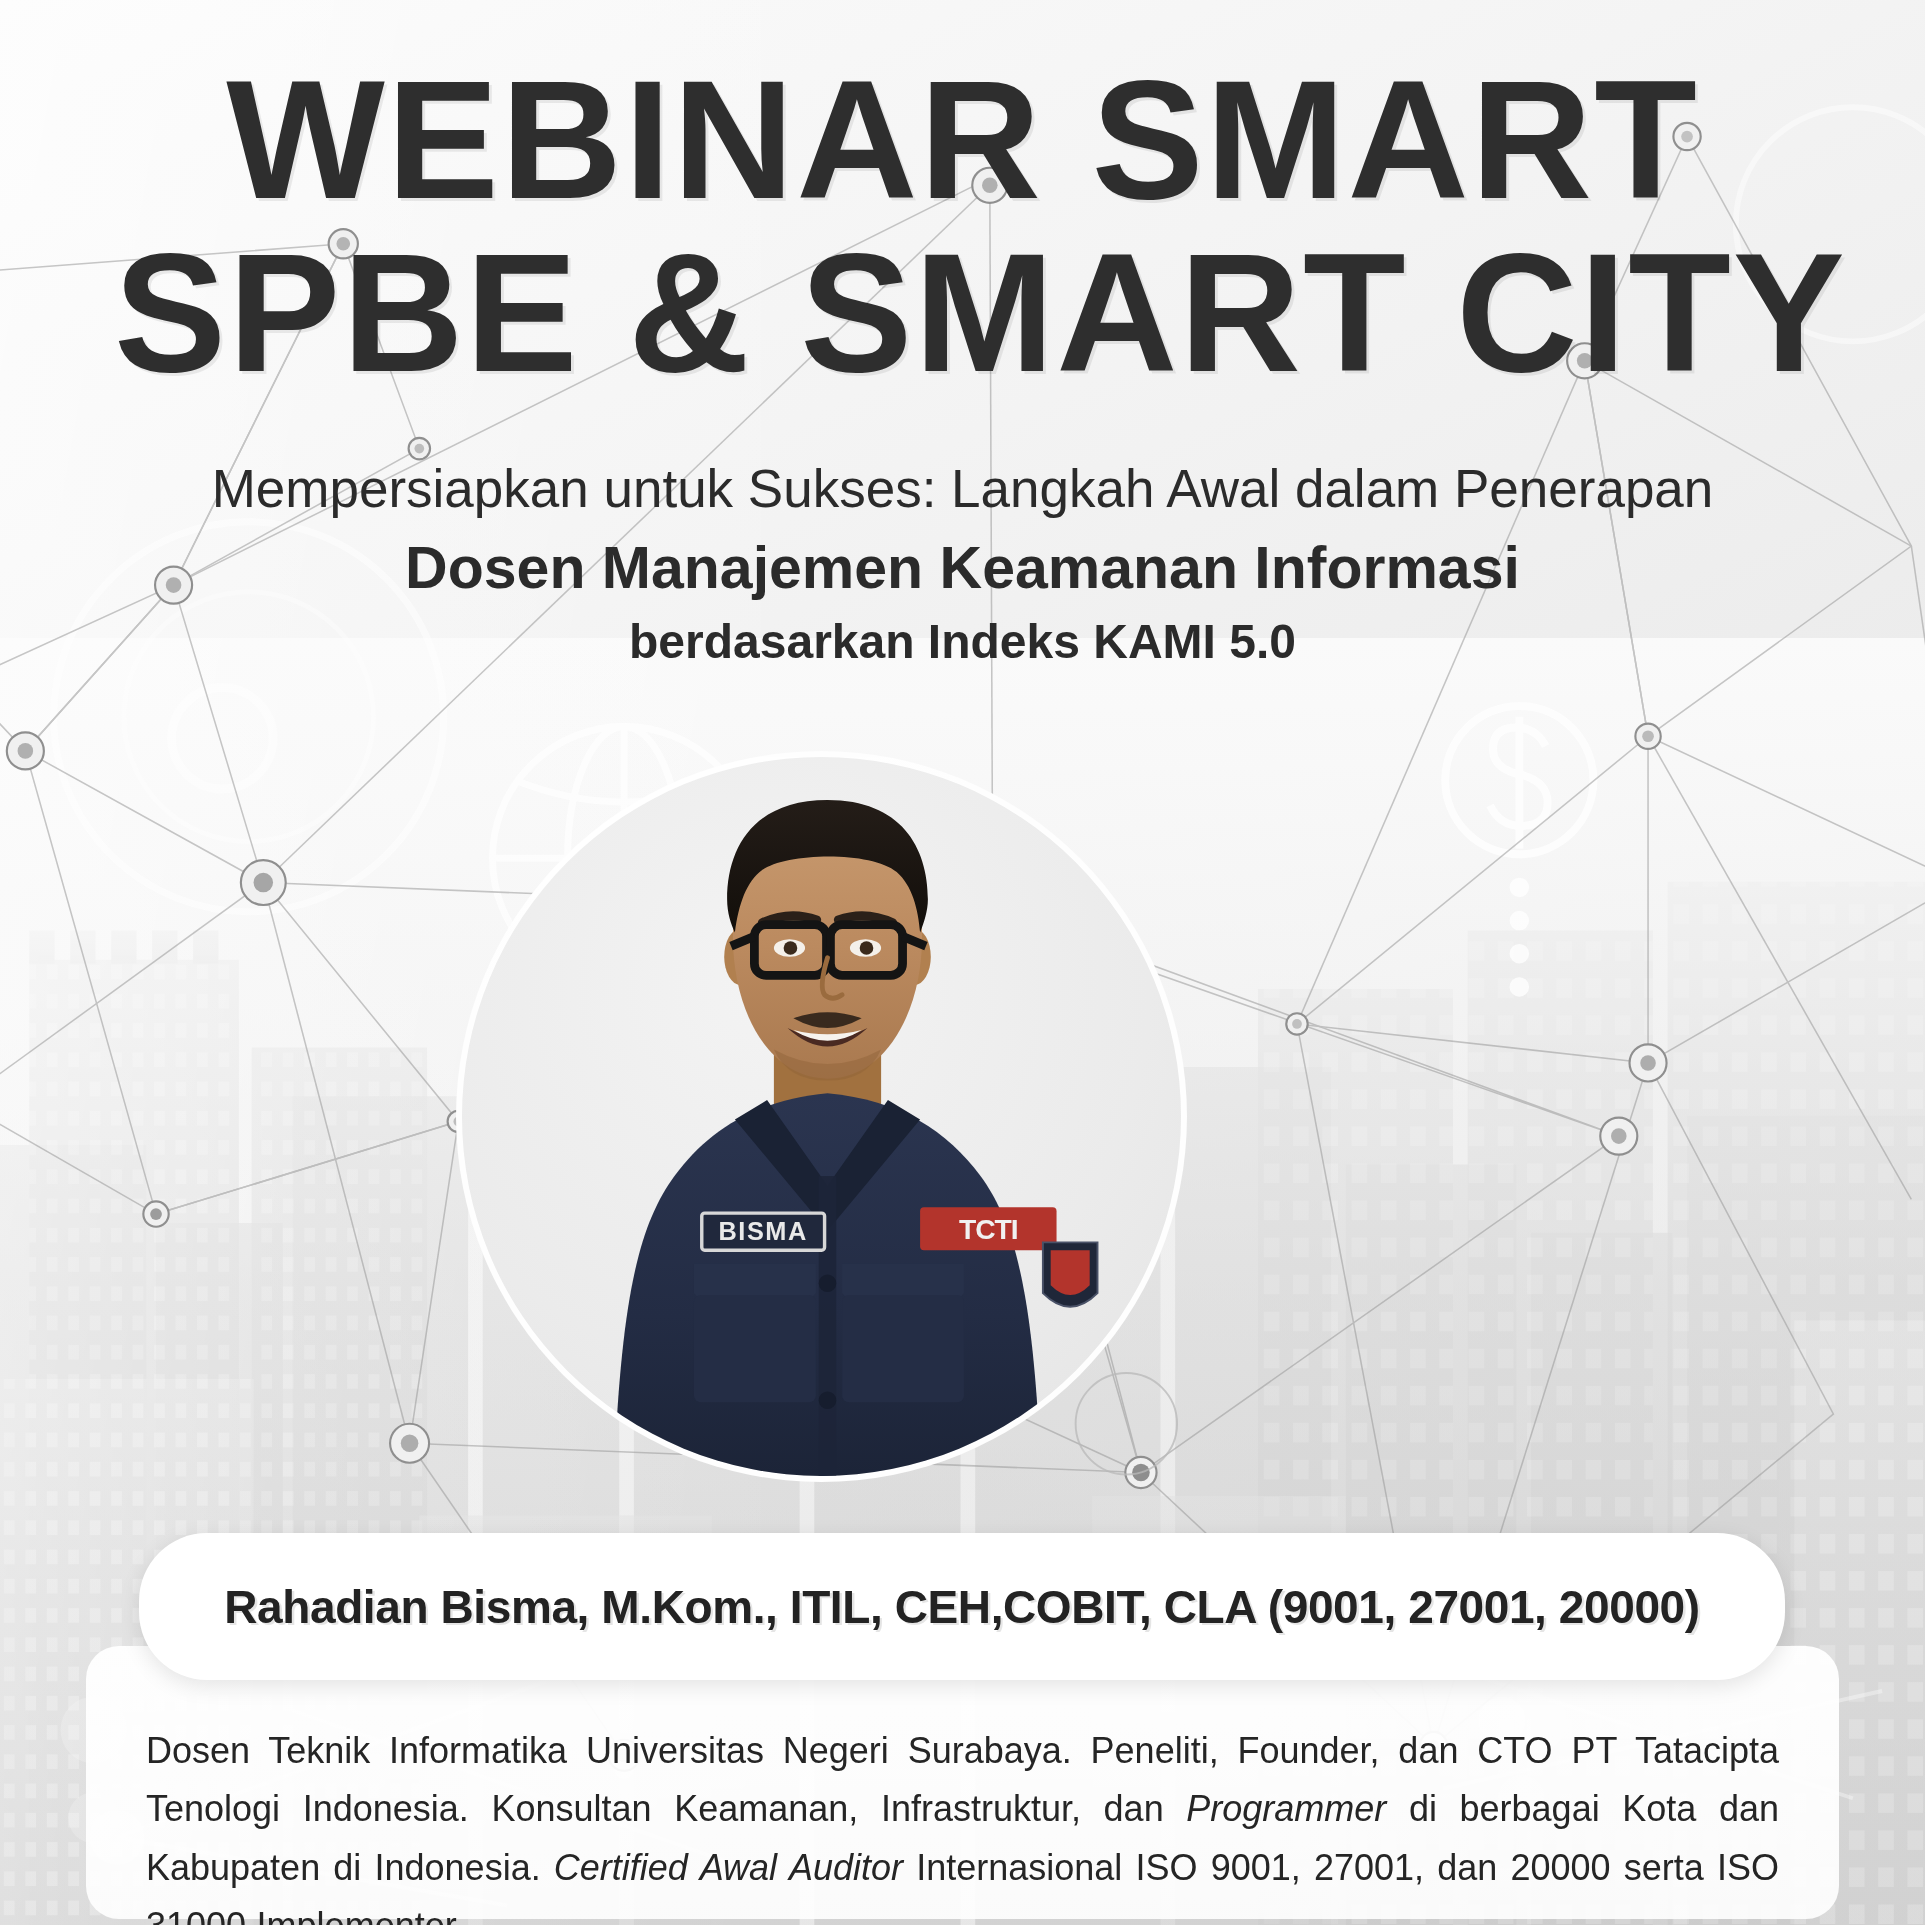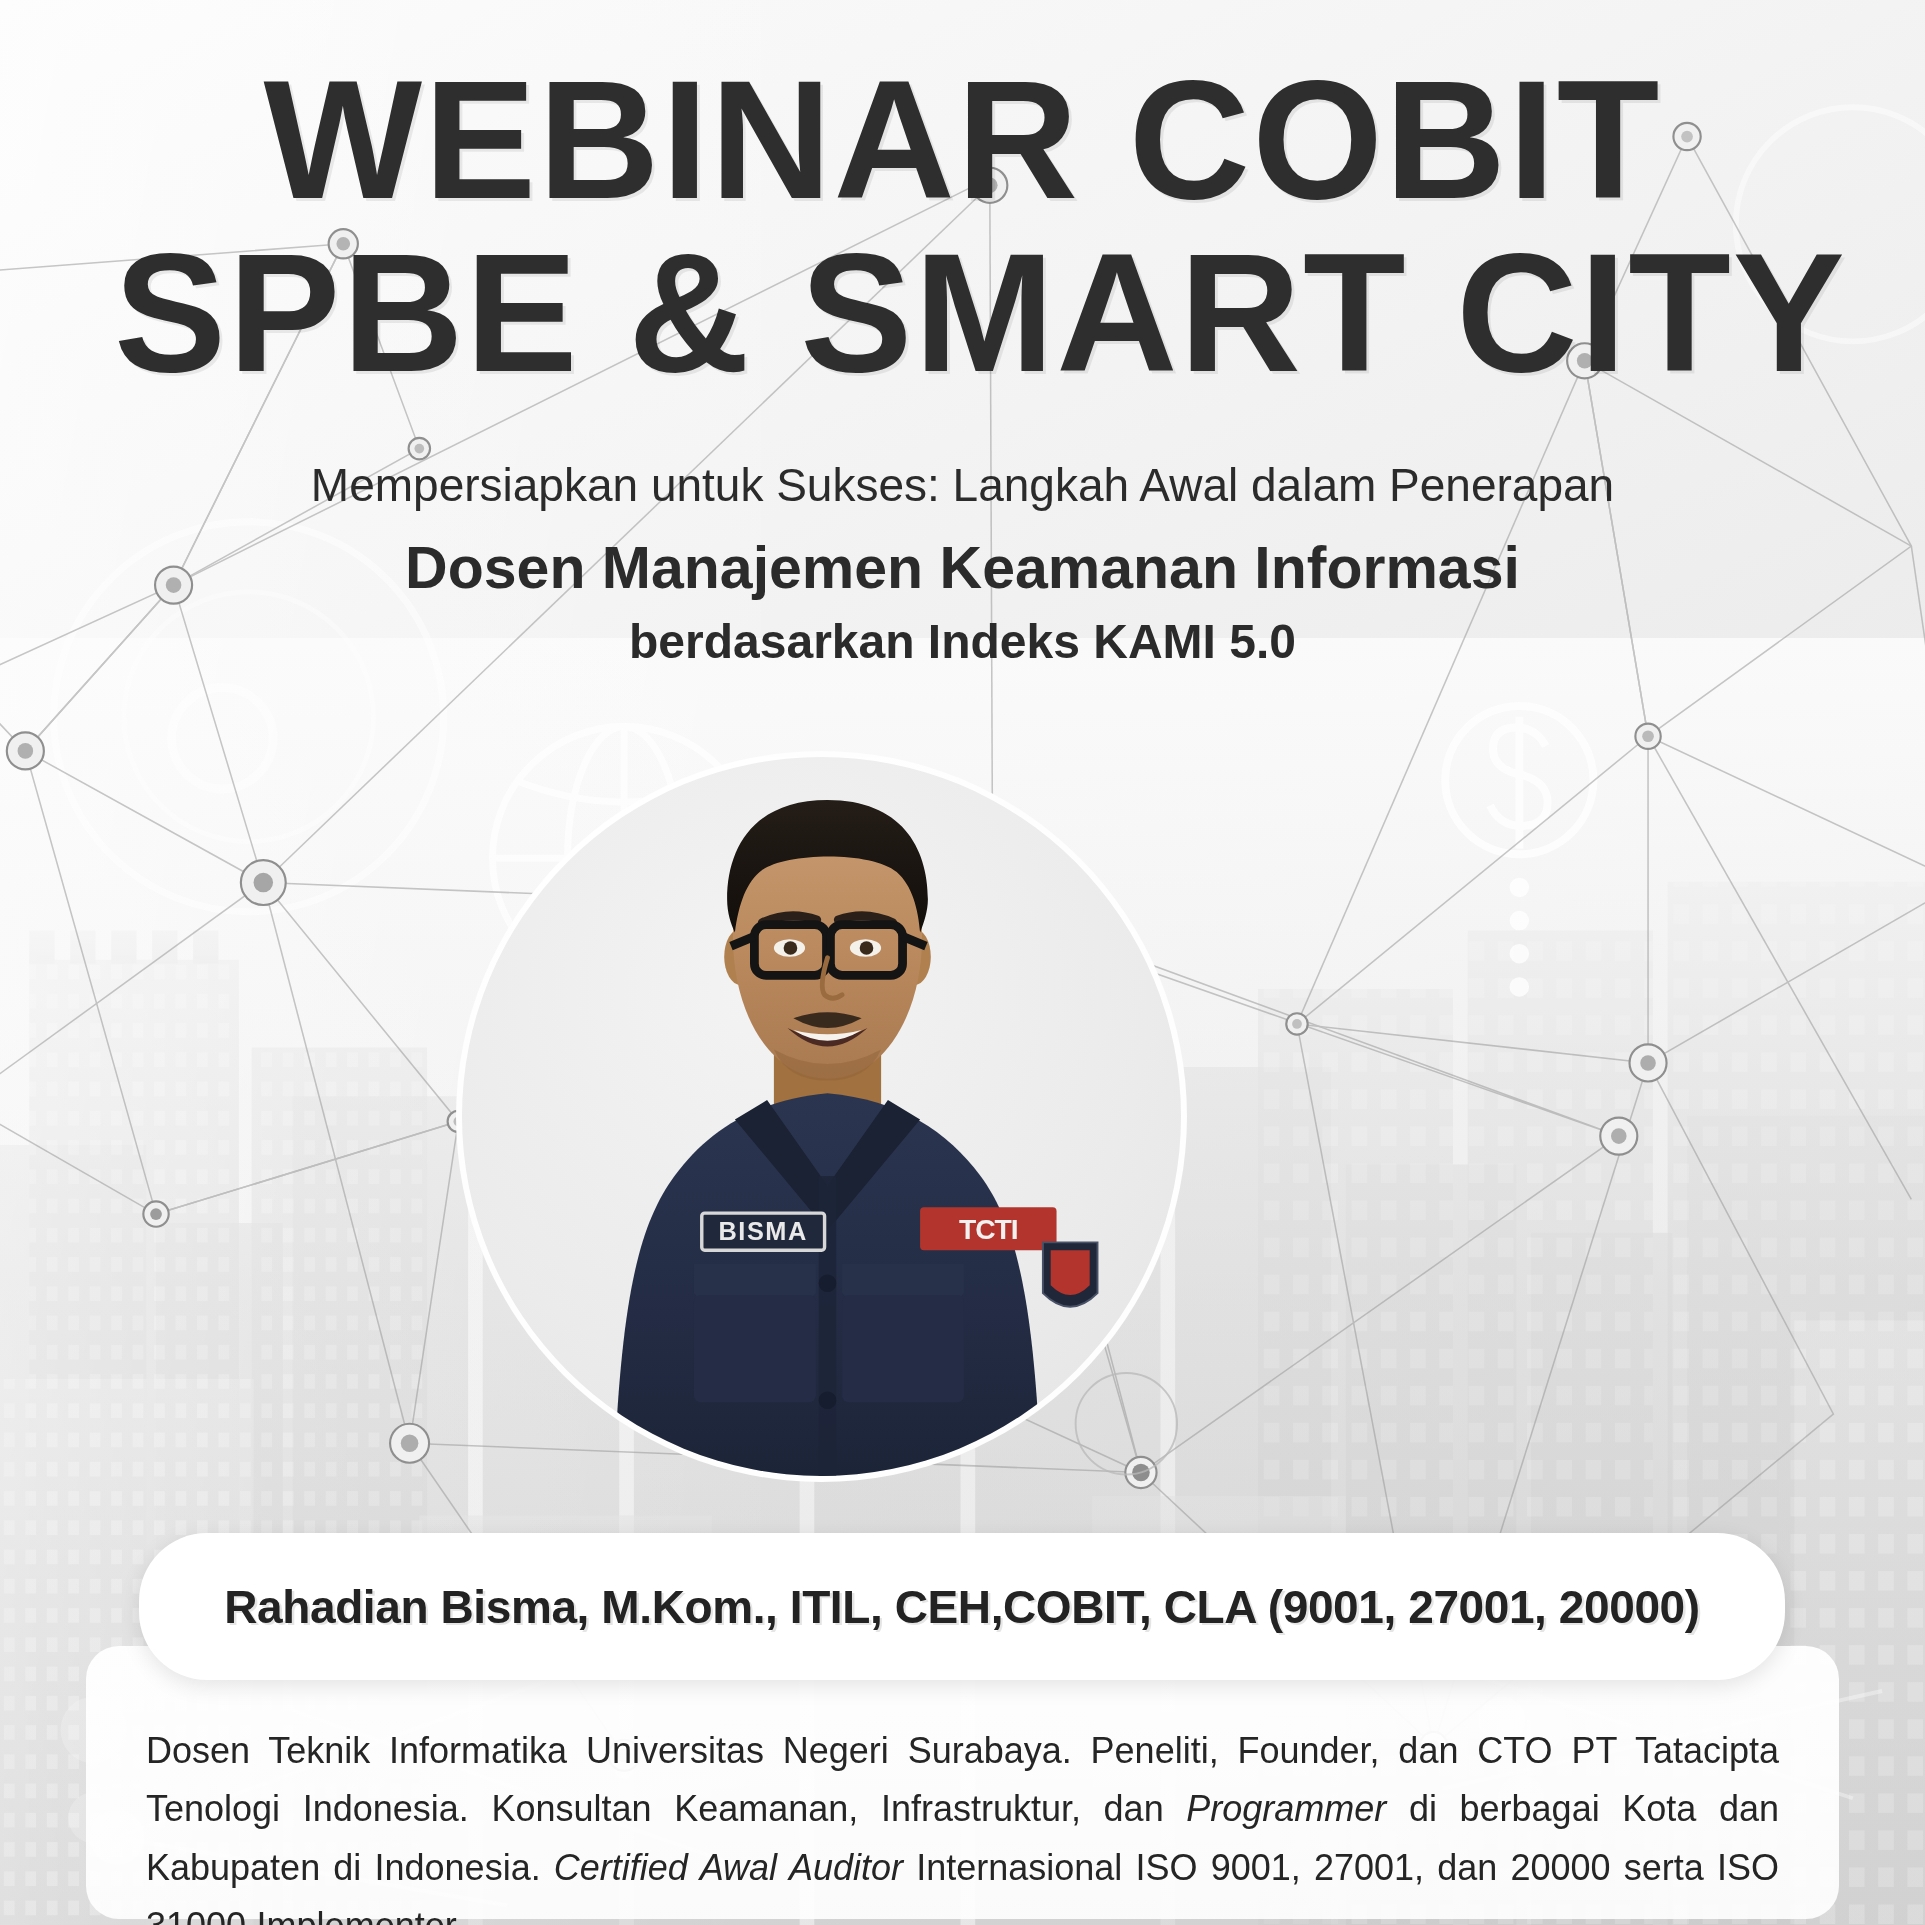--- a/index.html
+++ b/index.html
@@ -55,21 +55,21 @@
     text-shadow:2.9px 2.9px 0 rgba(0,0,0,0.07);
     white-space:nowrap;
   }
   #h-line1{ top:53px; font-size:168px; line-height:1.04; letter-spacing:2px; }
   #h-line2{ top:226px; font-size:168px; line-height:1.04; letter-spacing:2px;padding-left:36px; }
 
   .sub{
     position:absolute; left:0; right:0; text-align:center;
     color:#2b2b2b; white-space:nowrap;
   }
-  #sub-line1{ top:458px; font-size:46px; font-weight:400; }
+  #sub-line1{ top:458px; font-size:53px; font-weight:400; }
   #sub-line2{ top:534px; font-size:59px; font-weight:700; }
   #sub-line3{ top:614px; font-size:48px; font-weight:700; }
 
   
   .portrait-wrap{
     position:absolute; left:456px; top:751px;
     width:731px; height:731px;
     border-radius:50%;
     border:6.8px solid rgba(255,255,255,0.95);
     overflow:hidden;
@@ -342,21 +342,21 @@
       <circle cx="640" cy="1800" r="16"></circle>
         <circle cx="640" cy="1800" r="7" fill="#b3b3b3" stroke="none"></circle>
     </g>
 
     <g fill="none" stroke="#b9b9b9" stroke-width="2" opacity="0.75">
       <circle cx="1100" cy="1345" r="46"></circle>
       <circle cx="1155" cy="1460" r="52"></circle>
     </g>
   </svg>
 
-  <div class="headline" id="h-line1">WEBINAR COBIT</div>
+  <div class="headline" id="h-line1">WEBINAR SMART</div>
   <div class="headline" id="h-line2">SPBE &amp; SMART CITY</div>
 
   <div class="sub" id="sub-line1">Mempersiapkan untuk Sukses: Langkah Awal dalam Penerapan</div>
   <div class="sub" id="sub-line2">Dosen Manajemen Keamanan Informasi</div>
   <div class="sub" id="sub-line3">berdasarkan Indeks KAMI 5.0</div>
 
   <div class="portrait-wrap">
     <svg viewBox="0 0 750 750" aria-hidden="true">
       <defs>
         <linearGradient id="shirt" x1="0" y1="0" x2="0" y2="1">

